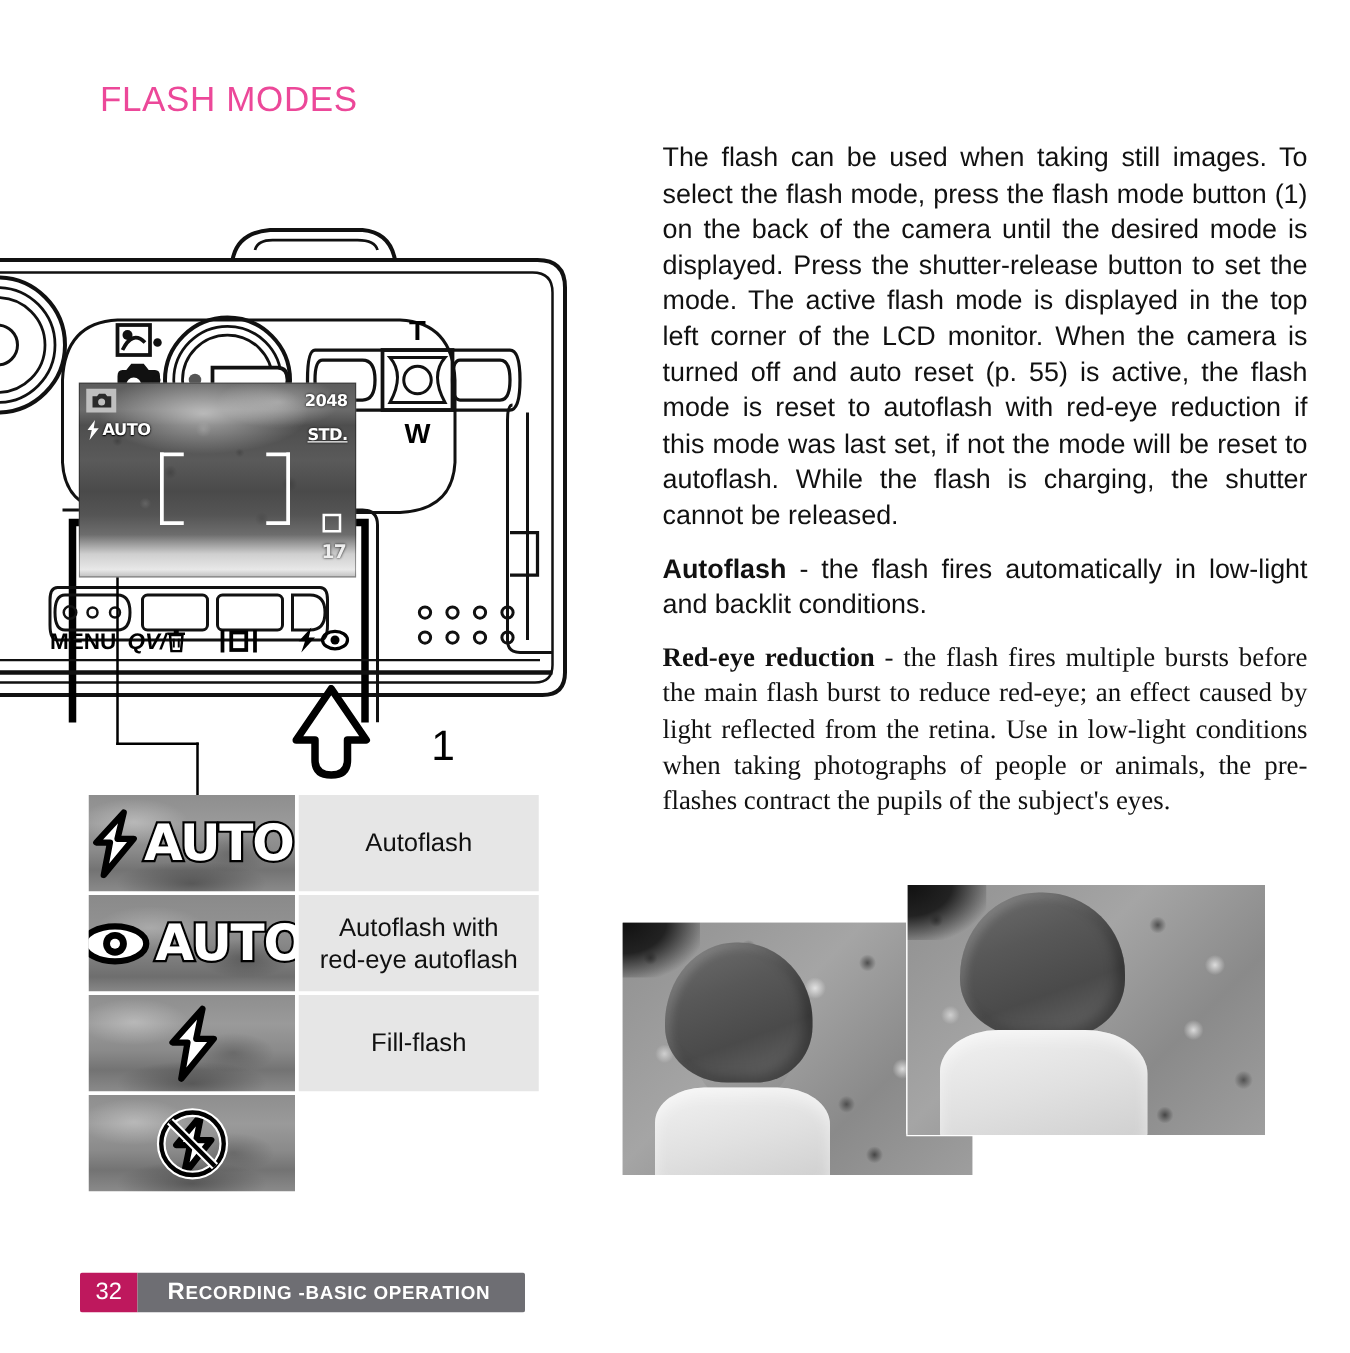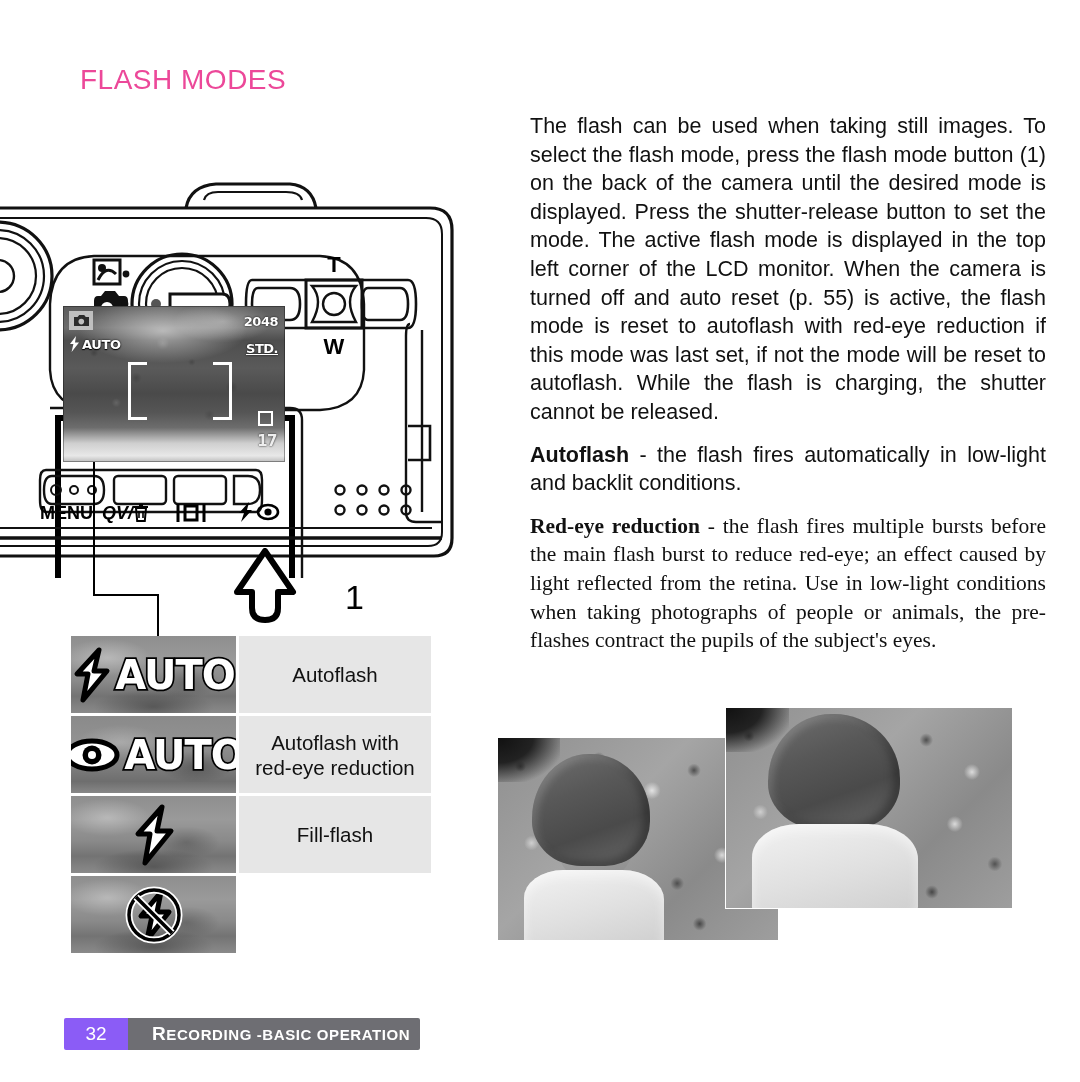--- a/index.html
+++ b/index.html
@@ -333,22 +333,22 @@
     left: 64px;
     top: 1018px;
     height: 32px;
     width: 356px;
     display: flex;
     align-items: stretch;
     border-radius: 2px;
     overflow: hidden;
   }
   .footer-page {
-    width: 64px;
-    background: #8b5cf6;
+    width: 46px;
+    background: #be185d;
     color: #fff;
     display: flex;
     align-items: center;
     justify-content: center;
     font-size: 19px;
   }
   .footer-text {
     flex: 1;
     background: #6e6e73;
     color: #fff;
@@ -543,21 +543,21 @@
       <div class="glyph-row">
         <svg width="58" height="40" viewBox="0 0 58 40">
           <ellipse cx="29" cy="20" rx="25" ry="14" fill="#fff" stroke="#000" stroke-width="5"></ellipse>
           <circle cx="29" cy="20" r="9.5" fill="#000"></circle>
           <circle cx="29" cy="20" r="4" fill="#fff"></circle>
         </svg>
         <span class="auto-word">AUTO</span>
       </div>
     </div>
     <div class="mode-label-cell" style="white-space:pre-line">Autoflash with
-red-eye reduction</div>
+red-eye autoflash</div>
   </div>
 
   <div class="mode-row">
     <div class="mode-icon-cell">
       <svg width="44" height="62" viewBox="0 0 44 62">
         <path d="M 30 3 L 6 30 L 18 30 L 13 59 L 39 27 L 25 27 Z" fill="#ffffff" stroke="#000" stroke-width="5" stroke-linejoin="round"></path>
       </svg>
     </div>
     <div class="mode-label-cell">Fill-flash</div>
   </div>

